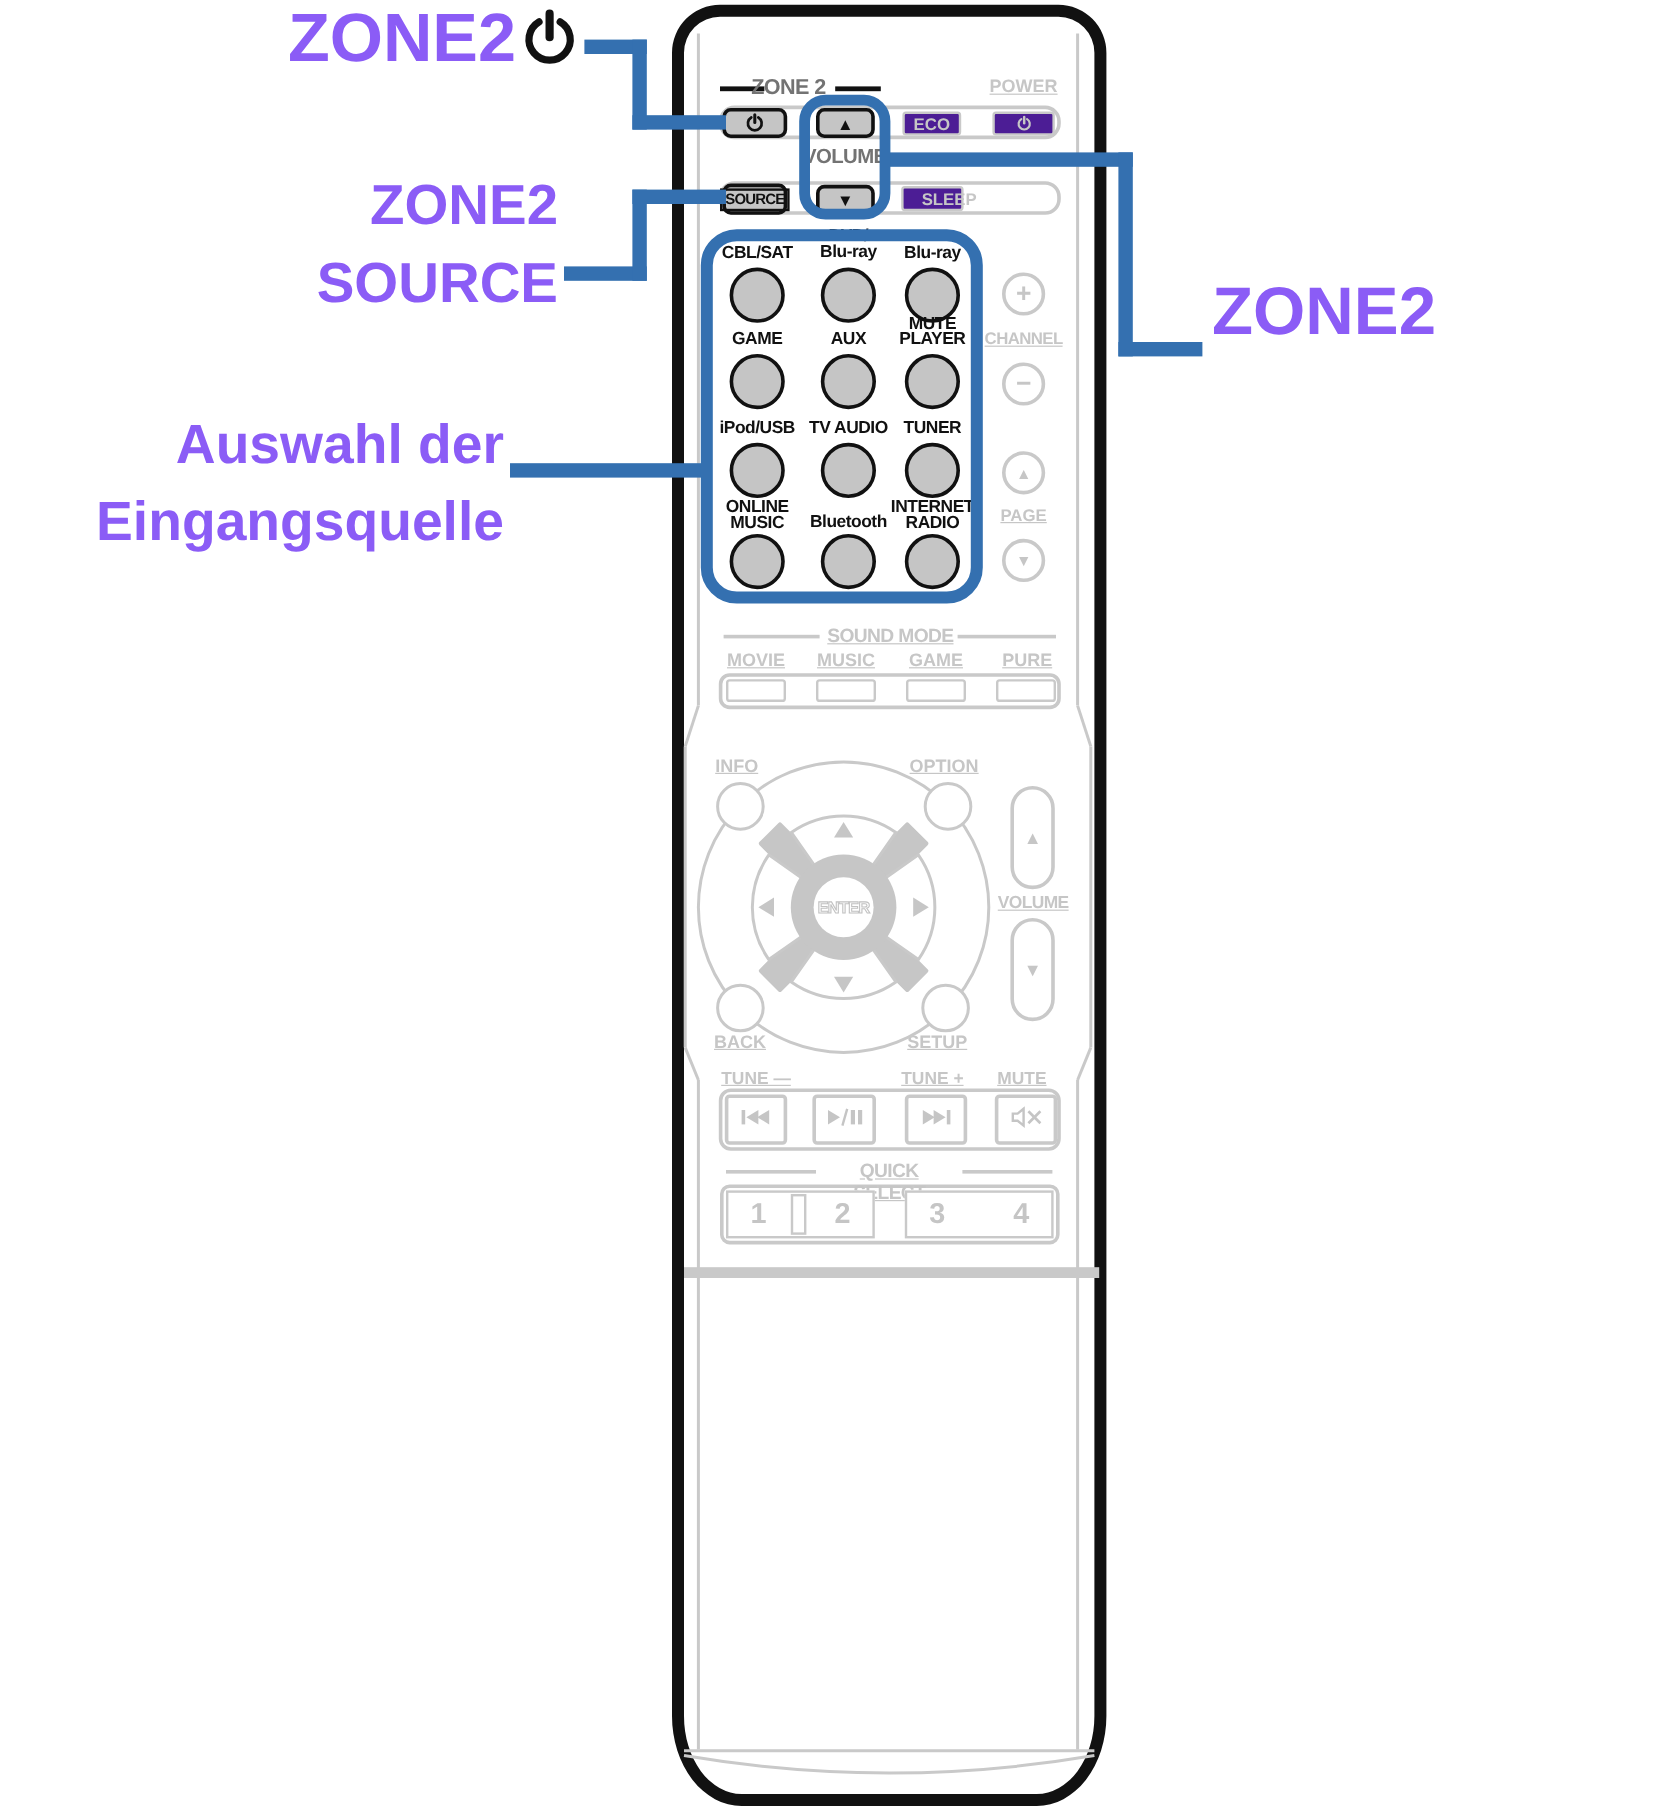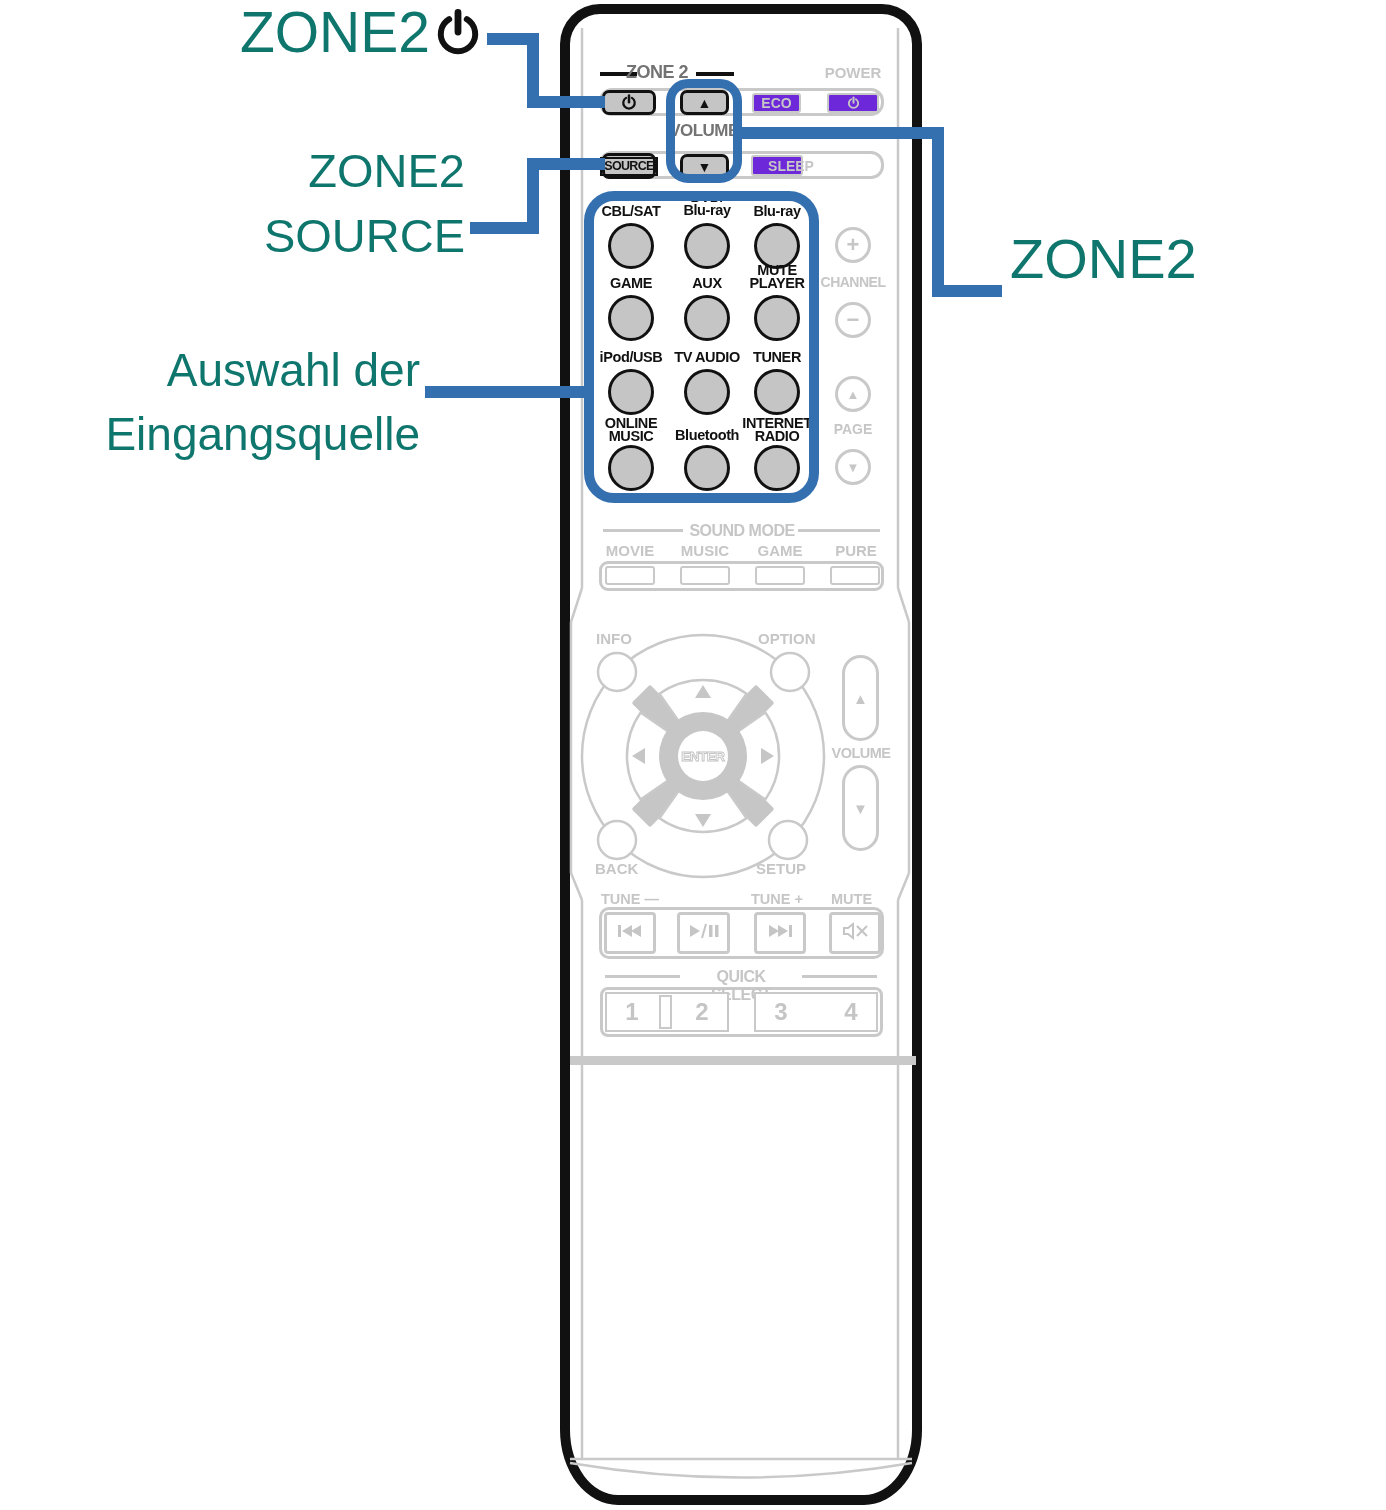--- a/index.html
+++ b/index.html
@@ -1,32 +1,32 @@
 <!DOCTYPE html>
 <html><head>
 <meta charset="utf-8">
 <style>
   html,body{margin:0;padding:0;background:#fff;}
   #canvas{position:relative;width:1386px;height:1510px;background:#fff;overflow:hidden;
           font-family:"Liberation Sans", sans-serif;}
   .abs{position:absolute;box-sizing:border-box;}
   
-  .callout{color:#0f766e;font-weight:normal;z-index:7;}
+  .callout{color:#8b5cf6;font-weight:bold;z-index:7;}
   .blue{background:#3470B0;z-index:5;}
   
   .body{left:560px;top:4px;width:362px;height:1501px;background:#fff;
         border:10px solid #111;border-radius:40px 40px 58px 58px / 40px 40px 75px 75px;z-index:1;}
   .gline{background:#c9c9c9;z-index:2;}
   .bline{background:#111;z-index:3;}
-  .gtext{color:#c6c6c6;font-weight:bold;z-index:3;}
+  .gtext{color:#c6c6c6;font-weight:bold;z-index:3;text-decoration:underline;}
   .btext{color:#737373;font-weight:bold;z-index:3;}
   .center{text-align:center;}
   .rowpill{border:3px solid #c9c9c9;border-radius:13px;background:#fff;z-index:2;}
   .litebox{border:2.5px solid #c9c9c9;border-radius:3px;color:#c6c6c6;font-weight:bold;
-           display:flex;align-items:center;justify-content:center;z-index:3;background:#6d28d9;}
+           display:flex;align-items:center;justify-content:center;z-index:3;background:#4c1d95;}
   .darkbtn{background:#c5c5c5;border:3.5px solid #111;border-radius:7px;
            display:flex;align-items:center;justify-content:center;z-index:4;color:#111;font-weight:bold;}
   .srccircle{width:46px;height:46px;border:3.5px solid #111;border-radius:50%;background:#c5c5c5;z-index:3;}
   .srclabel{font-weight:bold;color:#111;font-size:14.5px;line-height:13px;text-align:center;
             letter-spacing:-0.4px;z-index:3;}
   .gcircle{width:36px;height:36px;border:3px solid #c9c9c9;border-radius:50%;color:#c6c6c6;
            font-weight:bold;display:flex;align-items:center;justify-content:center;z-index:3;background:#fff;}
   .smbtn{border:2.5px solid #c9c9c9;border-radius:3px;background:#fff;z-index:3;}
   .pill{border:3px solid #c9c9c9;border-radius:19px;background:#fff;color:#c6c6c6;font-weight:bold;
         display:flex;align-items:center;justify-content:center;z-index:3;}

